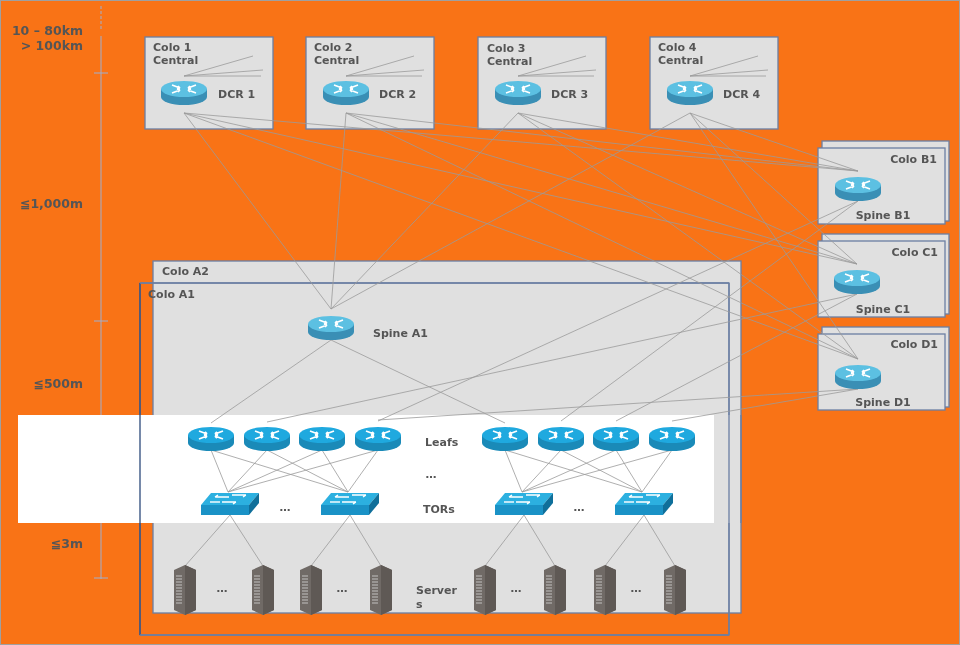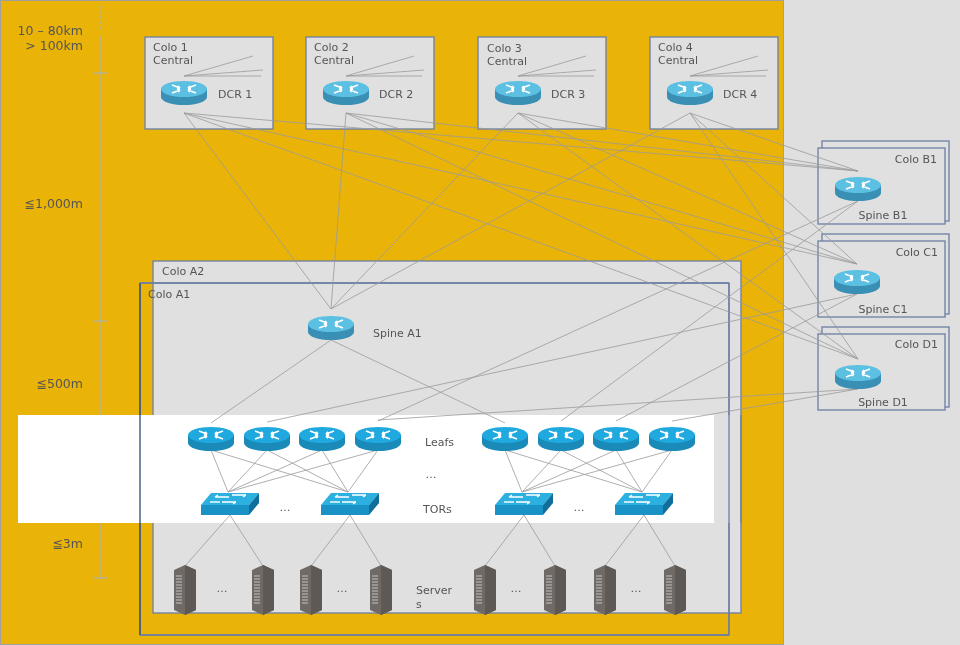--- a/index.html
+++ b/index.html
@@ -1,17 +1,17 @@
 <!DOCTYPE html>
 <html><head>
 <meta charset="utf-8">
 <style>
   html, body { margin: 0; padding: 0; }
   body { width: 960px; height: 645px; overflow: hidden; background: #dfdfdf; font-family: "DejaVu Sans", sans-serif; }
-  #stage { position: relative; width: 784px; height: 645px; background: #eab308; border: 1px solid #a0a0a0; box-sizing: border-box; }
+  #stage { position: relative; width: 960px; height: 645px; background: #f97316; border: 1px solid #a0a0a0; box-sizing: border-box; font-weight: bold; }
   #stage svg { position: absolute; left: 0; top: 0; }
   .lbl { font-family: "DejaVu Sans", sans-serif; font-size: 11px; fill: #555; }
   .dist { font-family: "DejaVu Sans", sans-serif; font-size: 12.5px; fill: #555; }
   .dist-strong { fill: #222; }
   .box { fill: #e0e0e0; stroke: #6b7fa3; stroke-width: 1.3; }
   .link { stroke: #9a9a9a; stroke-width: 0.8; fill: none; }
 </style>
 </head>
 <body>
 

